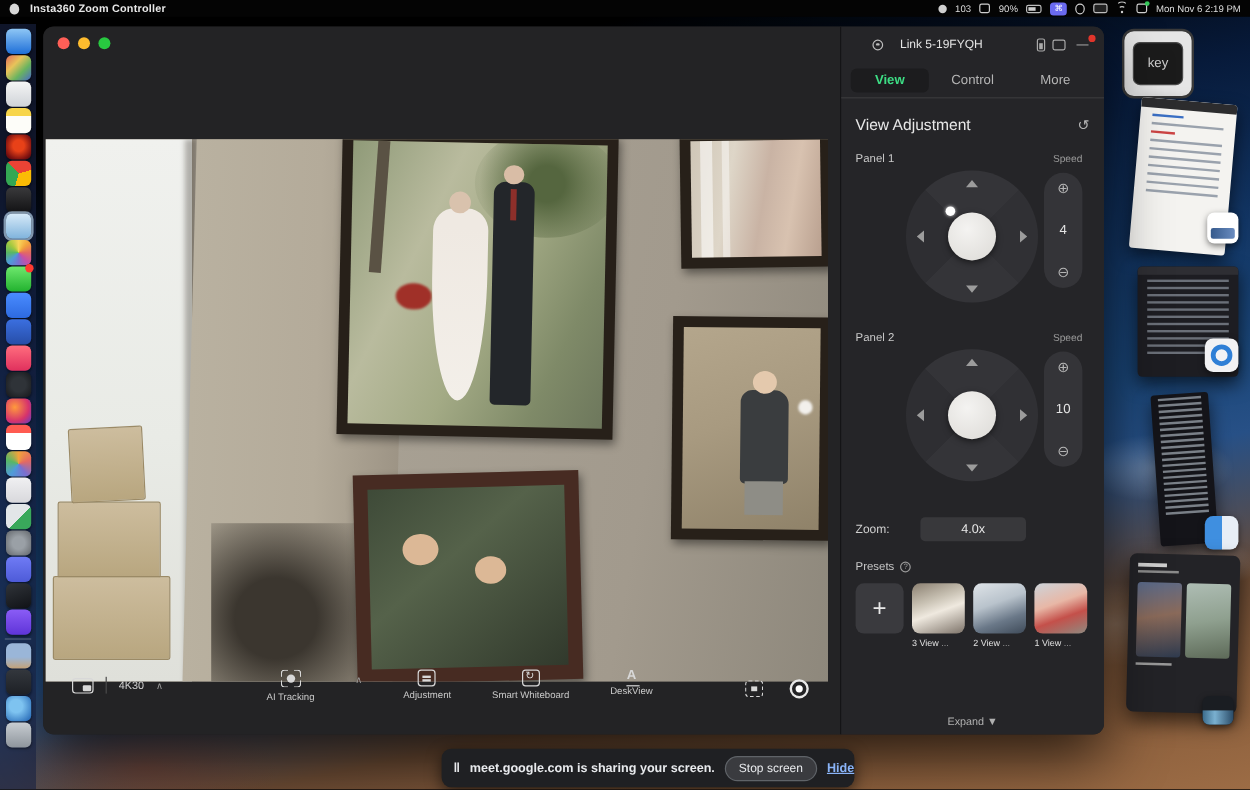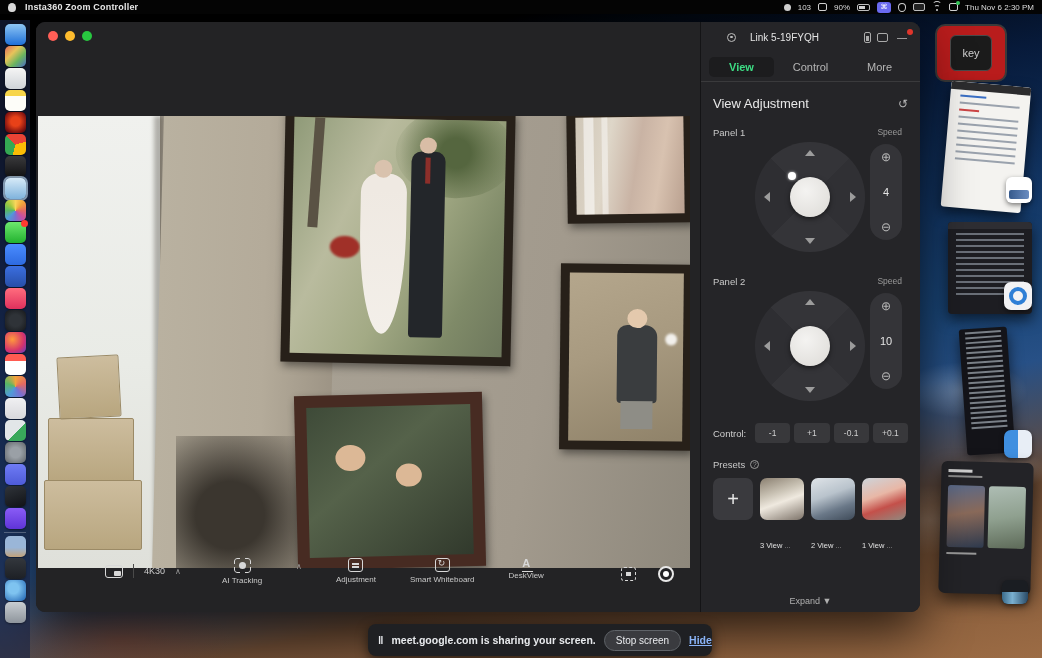--- a/index.html
+++ b/index.html
@@ -93,21 +93,21 @@
   .childfig::before { content:""; position:absolute; left:10px; top:-16px; width:20px; height:19px; border-radius:50%; background:#e4c9ad; }
   .childfig::after { content:""; position:absolute; left:4px; bottom:-26px; width:32px; height:28px; background:#8e8d86; }
   .flare { position:absolute; left:96px; top:60px; width:12px; height:12px; border-radius:50%; background:rgba(255,255,255,.85); filter:blur(1px); }
   .f-bottom { left:258px; top:278px; width:188px; height:174px; transform:rotate(-1.4deg); background:#472b22; }
   .f-bottom .inner { inset:12px; background:linear-gradient(140deg,#3e4a38 0%, #55624a 40%, #31392c 100%); }
   .kid { position:absolute; width:30px; height:26px; border-radius:50%; background:#dcb896; }
   .kid.k1 { left:28px; top:38px; } .kid.k2 { left:88px; top:58px; width:26px; height:23px; }
 
   
   .vtoolbar { position:absolute; left:0; right:0; bottom:10px; height:44px; color:#cfcfcf; }
-  .vt-left { position:absolute; left:24px; top:6px; display:flex; align-items:center; gap:10px;margin-left:45px; }
+  .vt-left { position:absolute; left:24px; top:6px; display:flex; align-items:center; gap:10px; }
   .pip-ic { width:18px; height:13px; border:1.5px solid #d8d8d8; border-radius:3px; position:relative; }
   .pip-ic::after { content:""; position:absolute; right:1px; bottom:1px; width:7px; height:5px; background:#d8d8d8; border-radius:1px; }
   .vt-div { width:1px; height:14px; background:#4a4a4a; }
   .res { font-size:9px; color:#cfcfcf; }
   .caret { font-size:8px; color:#9a9a9a; }
   .vt-center { position:absolute; left:160px; right:130px; top:0; display:flex; justify-content:center; gap:34px; }
   .vt-item { display:flex; flex-direction:column; align-items:center; gap:3px; }
   .vt-item .lbl { font-size:8px; color:#c9c9c9; white-space:nowrap; }
   .ic-track { width:17px; height:15px; position:relative; }
   .ic-track::before { content:""; position:absolute; inset:0; border:1.5px solid #d8d8d8; border-radius:3px;
@@ -174,30 +174,30 @@
     display:flex; align-items:center; justify-content:center; }
   .presets-head { display:flex; align-items:center; gap:5px; margin-top:16px; }
   .presets-lbl { font-size:9.5px; color:#c9c9c9; }
   .info-ic { width:9px; height:9px; border:1px solid #9a9a9a; border-radius:50%; color:#9a9a9a; font-size:6.5px;
     display:flex; align-items:center; justify-content:center; }
   .preset-row { display:flex; gap:7px; margin-top:8px; }
   .preset-add { width:40px; height:42px; background:#3a3a3e; border-radius:7px; color:#e8e8e8; font-size:20px;
     display:flex; align-items:center; justify-content:center; }
   .preset { width:44px; }
   .preset .thumb { width:44px; height:42px; border-radius:7px; }
-  .preset .plabel { font-size:7.5px; color:#e0e0e0; margin-top:21px; white-space:nowrap; display:flex; gap:2px; }
+  .preset .plabel { font-size:7.5px; color:#e0e0e0; margin-top:3px; white-space:nowrap; display:flex; gap:2px; }
   .preset .pdots { color:#9a9a9a; }
   .t1 { background:linear-gradient(160deg,#8a7f70 0%, #c9c2b4 35%, #efe9df 55%, #7c7268 100%); }
   .t2 { background:linear-gradient(160deg,#dfe4e8 0%, #b9c3cc 40%, #6a7888 70%, #3e4a58 100%); }
   .t3 { background:linear-gradient(160deg,#cdd4da 0%, #e8b7a6 40%, #c4504a 65%, #8f8a80 100%); }
   .expand-row { position:absolute; left:0; right:0; bottom:6px; text-align:center; font-size:9px; color:#b0b0b0; }
 
   
   .sm { position:absolute; z-index:20; }
-  .sm-key { left:935px; top:24px; width:72px; height:58px; background:#b91c1c; border:2px solid #3a3a3a; border-radius:10px;
+  .sm-key { left:935px; top:24px; width:60px; height:58px; background:#e5e5e5; border:2px solid #3a3a3a; border-radius:10px;
     display:flex; align-items:center; justify-content:center; }
   .sm-key .keycap { width:42px; height:36px; background:#1b1b1b; border:1px solid #4a4a4a; border-radius:6px;
     color:#cfcfcf; font-size:11px; display:flex; align-items:center; justify-content:center; }
   .sm-doc { left:946px; top:84px; width:80px; height:126px; background:#f4f3f0; border-radius:3px; transform:rotate(5deg);
     box-shadow:0 6px 14px rgba(0,0,0,.6); overflow:hidden; }
   .sm-doc .bar { height:8px; background:#2c2c2e; }
   .sm-doc .ln { height:2px; background:#9aa2ad; margin:5px 10px 0; }
   .sm-doc .ln.blue { background:#3a6fc4; width:26px; margin-left:10px; }
   .sm-doc .ln.red { background:#c44; width:20px; }
   .sm-badge1 { left:1006px; top:177px; width:26px; height:26px; background:#fff; border-radius:6px;
@@ -254,21 +254,21 @@
       <span class="mi mi-batt"></span>
       <span class="mi mi-input" style="background: rgb(106, 106, 240);">⌘</span>
       <span class="mi mi-shield"></span>
       <span class="mi mi-kb"></span>
       <span class="mi mi-wifi">
           <i></i>
           <i></i>
           <i></i>
         </span>
       <span class="mi mi-user"></span>
-      <span>Thu Nov 6 2:30 PM</span>
+      <span>Mon Nov 6 2:19 PM</span>
     </div>
   </div>
 
   <div class="dock">
     <div class="dk" style="background: linear-gradient(rgb(142, 198, 245), rgb(30, 111, 216));"></div>
     <div class="dk" style="background: linear-gradient(135deg, rgb(224, 106, 90) 0%, rgb(232, 195, 90) 35%, rgb(106, 180, 95) 65%, rgb(74, 106, 200) 100%);"></div>
     <div class="dk" style="background: linear-gradient(rgb(245, 245, 245), rgb(207, 211, 216));"></div>
     <div class="dk" style="background: linear-gradient(rgb(247, 213, 74) 0px, rgb(247, 213, 74) 30%, rgb(253, 253, 249) 30%);"></div>
     <div class="dk" style="background: radial-gradient(circle at 50% 45%, rgb(232, 65, 24) 30%, rgb(122, 16, 16) 75%, rgb(58, 10, 10));"></div>
     <div class="dk" style="background: conic-gradient(from -45deg, rgb(234, 67, 53) 0deg, rgb(234, 67, 53) 120deg, rgb(251, 188, 5) 0deg, rgb(251, 188, 5) 240deg, rgb(52, 168, 83) 0deg, rgb(52, 168, 83) 360deg);"></div>
@@ -499,28 +499,25 @@
             <span class="arr rt"></span>
             <div class="joy-center"></div>
           </div>
           <div class="speed-pill">
             <span class="sp-btn">⊕</span>
             <span class="sp-val">10</span>
             <span class="sp-btn">⊖</span>
           </div>
         </div>
 
-
-        <div class="ctrl-row">
-          <span class="ctrl-lbl">Control:</span>
-          <span class="ctrl-btn">-1</span>
-          <span class="ctrl-btn">+1</span>
-          <span class="ctrl-btn">-0.1</span>
-          <span class="ctrl-btn">+0.1</span>
-        </div>
+        <div class="zoom-row">
+          <span class="zoom-lbl">Zoom:</span>
+          <span class="zoom-box">4.0x</span>
+        </div>
+
 
         <div class="presets-head">
           <span class="presets-lbl">Presets</span>
           <span class="info-ic">?</span>
         </div>
         <div class="preset-row">
           <div class="preset-add">+</div>
           <div class="preset">
             <div class="thumb t1"></div>
             <div class="plabel">

